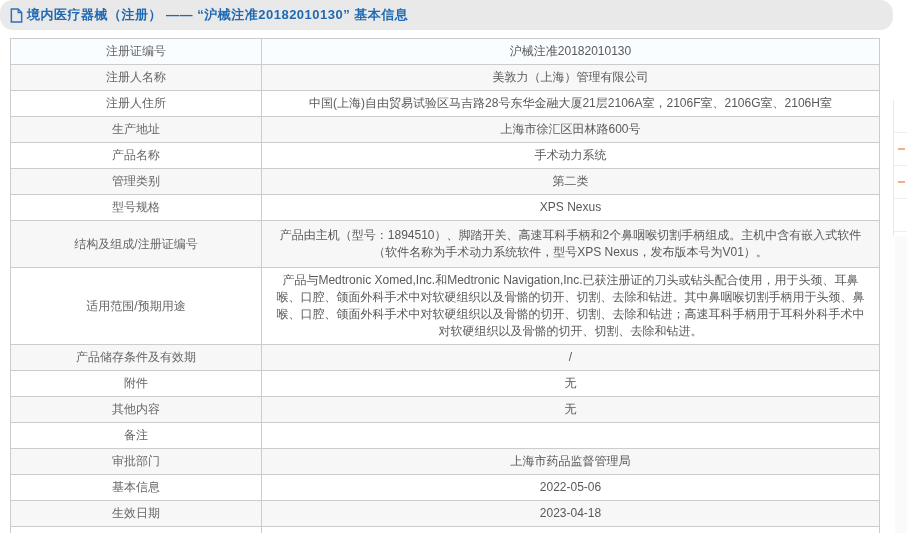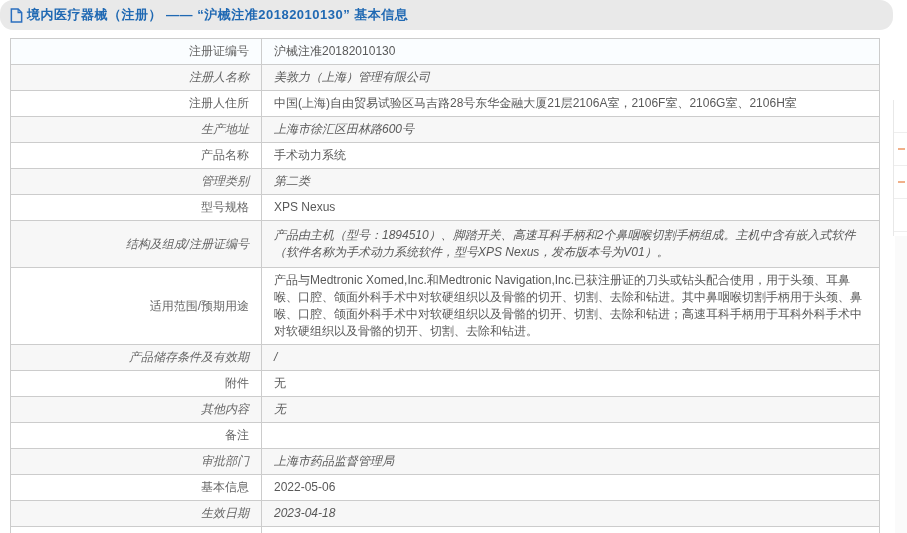--- a/index.html
+++ b/index.html
@@ -23,25 +23,26 @@
     border-collapse:collapse;table-layout:fixed;
     font-size:12px;color:#595959;
   }
   .info-table td{
     border:1px solid #cccccc;
     padding:4px 12px;
     line-height:17px;
     height:17px;
     vertical-align:middle;
     overflow:hidden;
+    text-align:center;
   }
   .cell-label{width:226px;text-align:right;color:#666666;}
   .cell-value{text-align:left;}
   .row-first{background:#fafdff;}
-  .row-gray{background:#f7f7f7;font-style:italic;}
+  .row-gray{background:#f7f7f7;}
   .row-white{background:#ffffff;}
   .tall-2 td{height:38px;}
   .tall-3 td{height:56px;margin-top:31px;}
   
   .bg-right{
     position:absolute;left:893px;top:100px;width:14px;height:136px;
     background:#ffffff;border-left:1px solid #e8e8e8;box-sizing:border-box;
   }
   .bg-right .frag-row{
     height:33px;border-bottom:1px solid #eeeeee;box-sizing:border-box;

